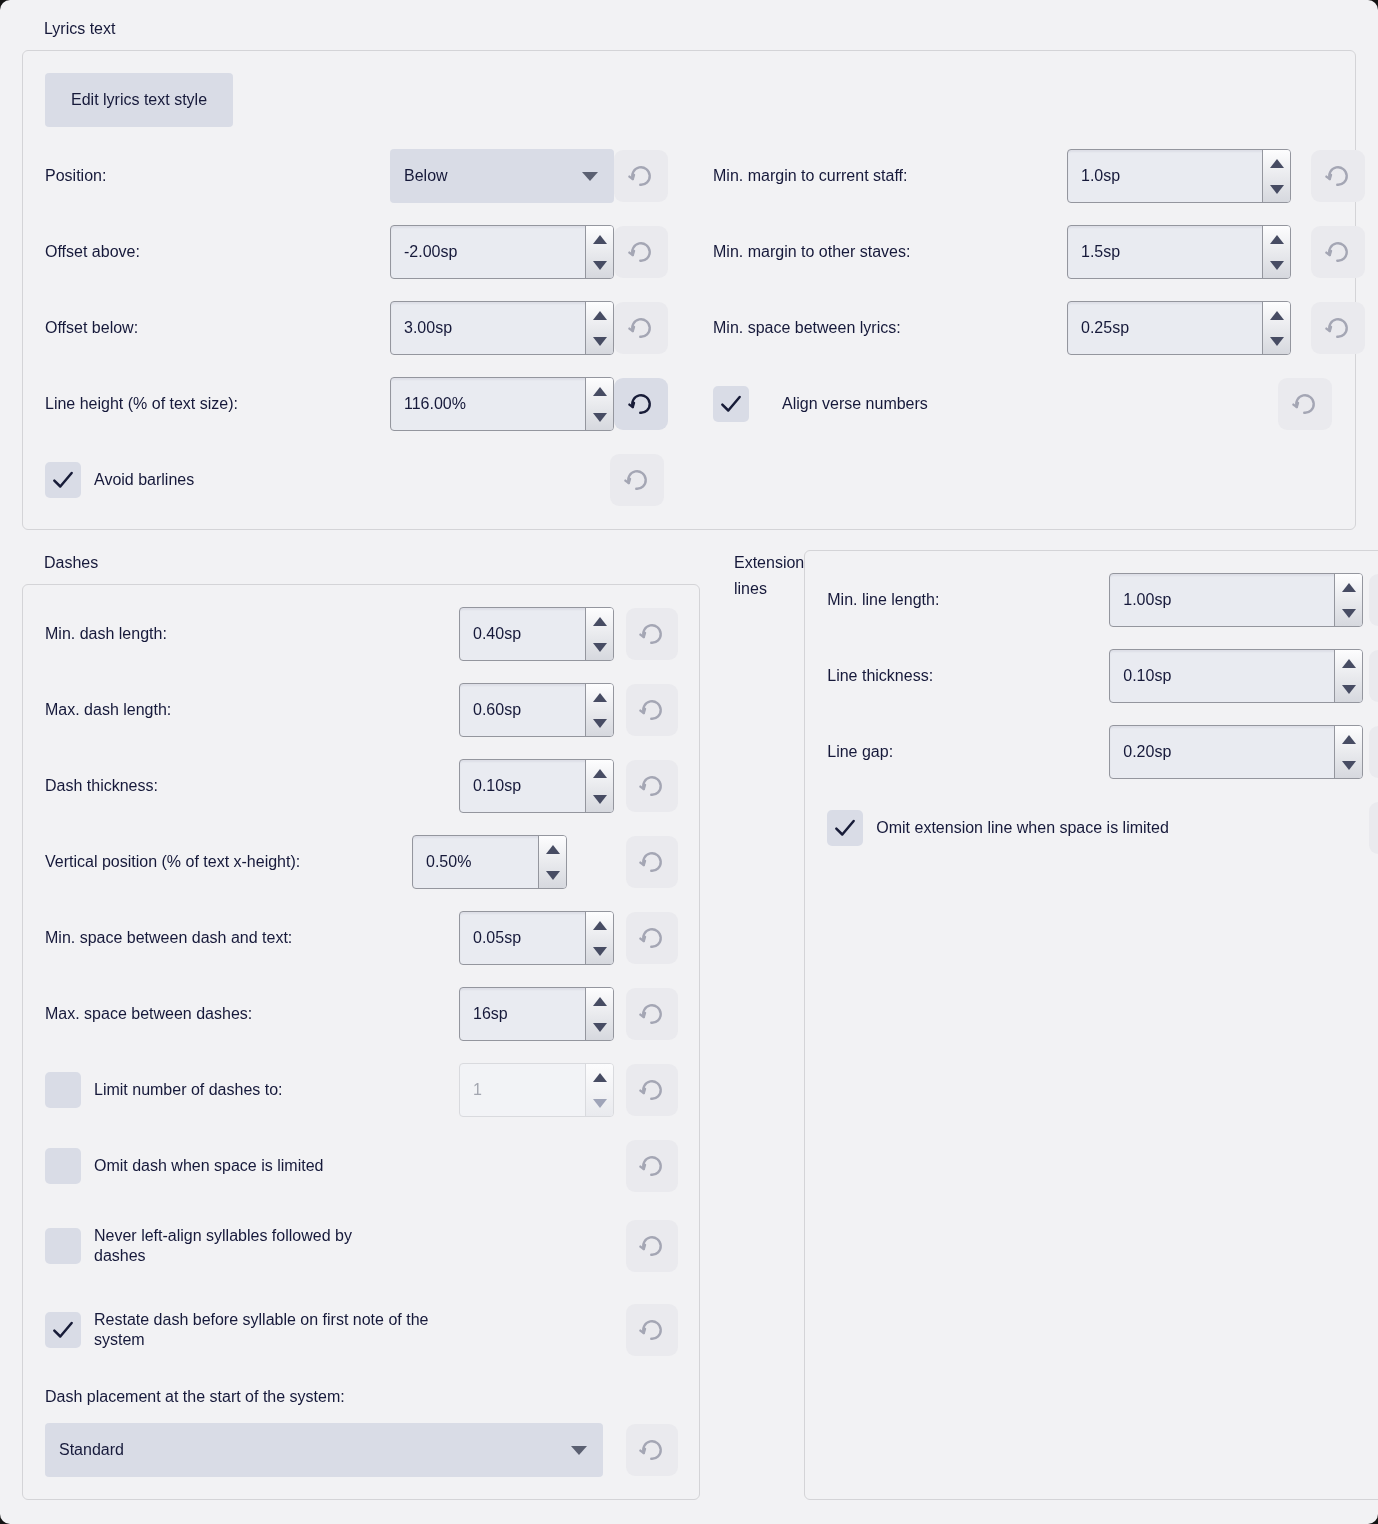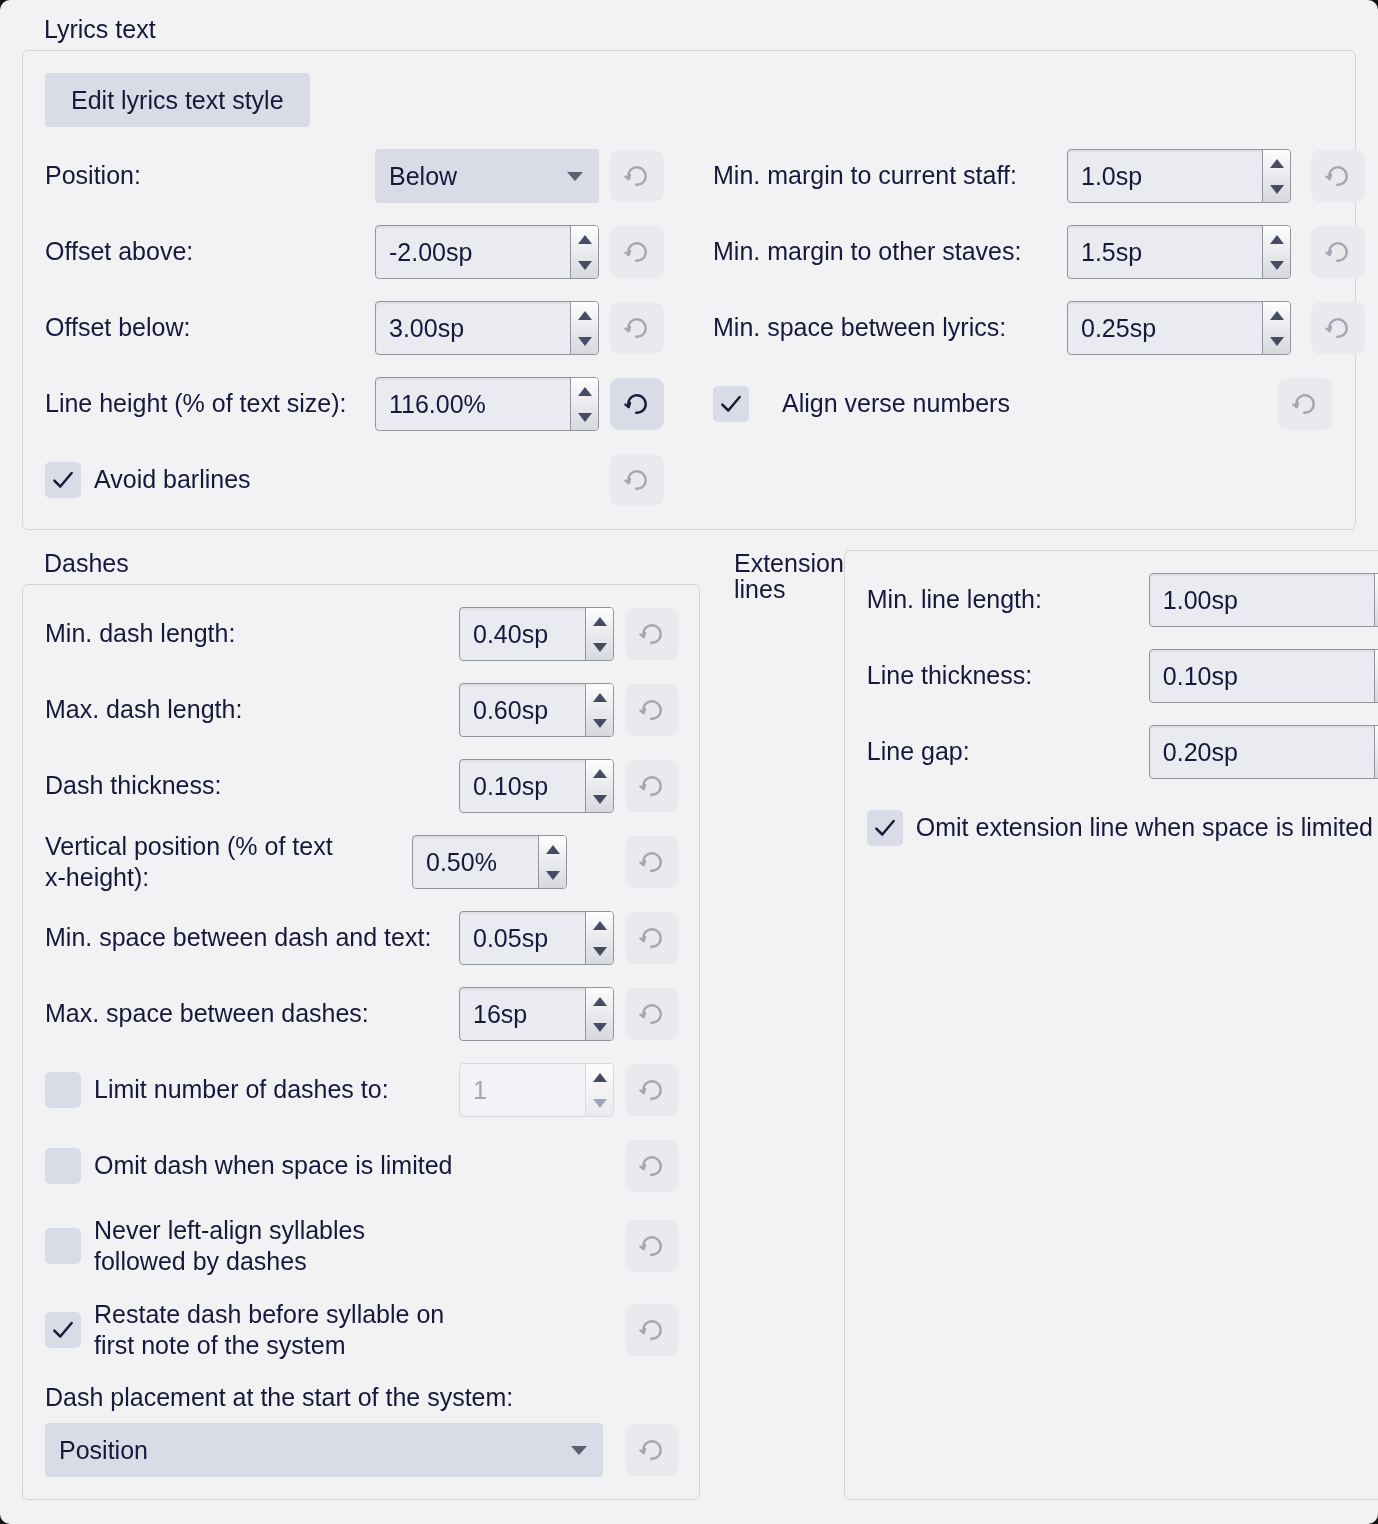--- a/index.html
+++ b/index.html
@@ -1,20 +1,20 @@
 <!DOCTYPE html>
 <html><head>
 <meta charset="utf-8">
 <style>
   html,body { margin:0; padding:0; background:#141414; }
   .panel {
     position:relative; width:1378px; height:1524px; box-sizing:border-box;
     background:#f2f2f4; border-radius:10px; overflow:hidden;
     padding:16px 22px 22px 22px;
-    font-family:"Liberation Sans", sans-serif; font-size:25px; color:#16193a;
+    font-family:"Liberation Sans", sans-serif; font-size:16px; color:#16193a;
   }
   .group-title { margin:0 0 8px 22px; height:26px; line-height:26px; }
   .groupbox {
     border:1px solid #d4d4d7; border-radius:6px; box-sizing:border-box;
     padding:22px; background:#f2f2f4;
   }
   
   .row { display:flex; align-items:center; height:54px; }
   .row.tall { height:62px; }
   .row .lbl { line-height:1.25; }
@@ -60,21 +60,21 @@
   .reset.active svg { stroke:#181c38; }
   
   .cb {
     flex:0 0 36px; width:36px; height:36px; border-radius:5px; background:#d9dce6;
     display:flex; align-items:center; justify-content:center;
   }
   .cb svg { stroke:#181c38; }
   
   .lyrics-grid { display:grid; grid-template-columns:668px 1fr; row-gap:22px; }
   .w224 { width:224px; flex:0 0 224px; }
-  .lblL { flex:0 0 326px; padding-right:4px; }
+  .lblL { flex:0 0 326px; padding-right:19px; }
   .rowL { width:619px; }
   .rowL .reset, .rowR .reset { margin-left:auto; }
   .rowR { width:619px;gap:20px; }
   .lblR { flex:0 0 326px; padding-right:8px; }
   .cb-lbl { margin-left:13px; line-height:1.25; }
   
   .bottom { display:flex; margin-top:20px; align-items:stretch; }
   .col-dashes { width:678px; flex:0 0 678px; display:flex; flex-direction:column; margin-right:12px; }
   .col-ext { flex:1; display:flex; }
   .col-dashes .groupbox, .col-ext .groupbox { flex:1; }
@@ -456,21 +456,21 @@
               <svg width="30" height="30" viewBox="0 0 24 24">
                 <use href="#reset-glyph"></use>
               </svg>
             </button>
         </div>
 
         <div class="lbl-row">Dash placement at the start of the system:</div>
 
         <div class="row rowD">
           <div class="dd dd558">
-            <span>Position</span>
+            <span>Standard</span>
             <span class="caret"></span>
           </div>
           <button class="reset">
               <svg width="30" height="30" viewBox="0 0 24 24">
                 <use href="#reset-glyph"></use>
               </svg>
             </button>
         </div>
 
       </div>

